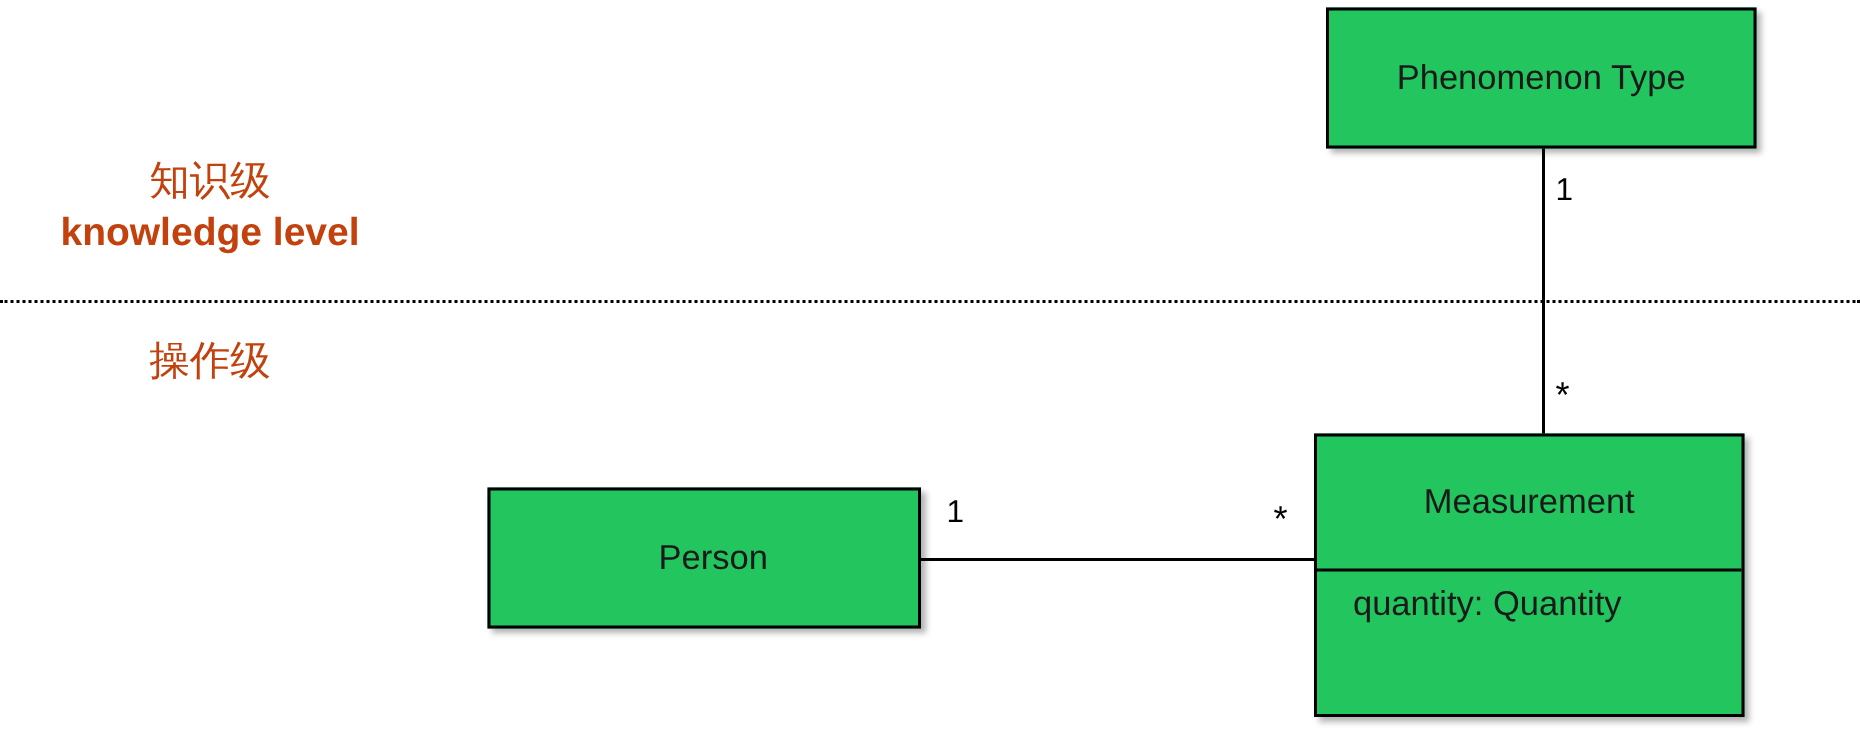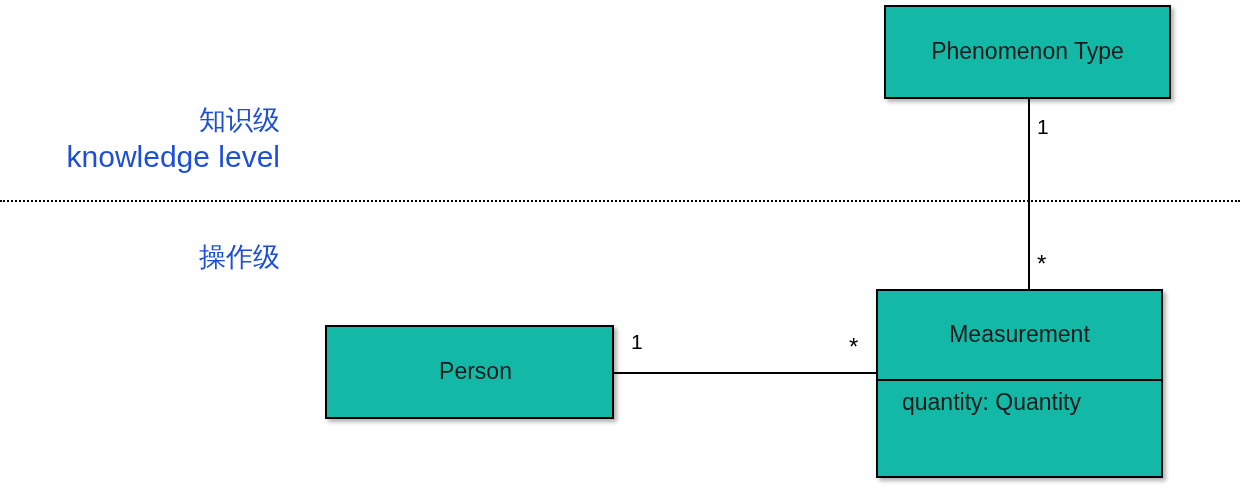--- a/index.html
+++ b/index.html
@@ -16,21 +16,21 @@
     width: 1240px;
     height: 490px;
     background: #ffffff;
     overflow: hidden;
   }
 
   
   .uml-box {
     position: absolute;
     box-sizing: border-box;
-    background: #14b8a6;
+    background: #22c55e;
     border: 2px solid #000000;
     box-shadow: 3px 3px 4px rgba(0,0,0,0.30);
   }
   .box-title {
     box-sizing: border-box;
     width: 100%;
     text-align: center;
     font-size: 23px;
     line-height: 1.2;
     color: #1a1a1a;
@@ -118,44 +118,44 @@
     left: 0;
     top: 200px;
     width: 1240px;
     height: 0;
     border-top: 2px dotted #000000;
   }
 
   
   .level-caption {
     position: absolute;
-    text-align: right;
+    text-align: center;
     white-space: nowrap;
-    color: #1d4ed8;
+    color: #c2410c;
   }
   .level-caption .cn {
     display: block;
     font-size: 27px;
     line-height: 1.25;
   }
   .level-caption .en {
     display: block;
-    font-size: 30px;
+    font-size: 26px;
     line-height: 1.25;
+    font-weight: bold;
   }
   #caption-knowledge-level {
     left: 0;
     top: 104px;
     width: 280px;
   }
   #caption-operational-level {
     left: 0;
     top: 224px;
     width: 280px;
-    margin-top: 17px;
   }
 </style>
 </head>
 <body>
 
 <div id="canvas">
 
   <div class="level-caption" id="caption-knowledge-level">
     <span class="cn">知识级</span>
     <span class="en">knowledge level</span>

